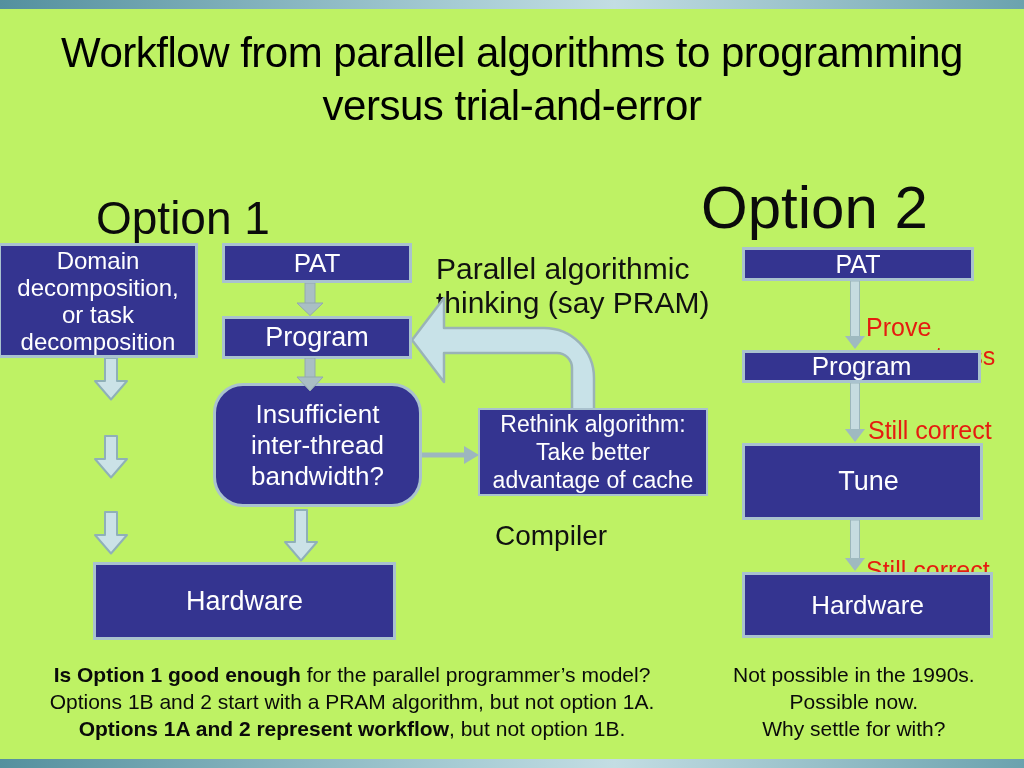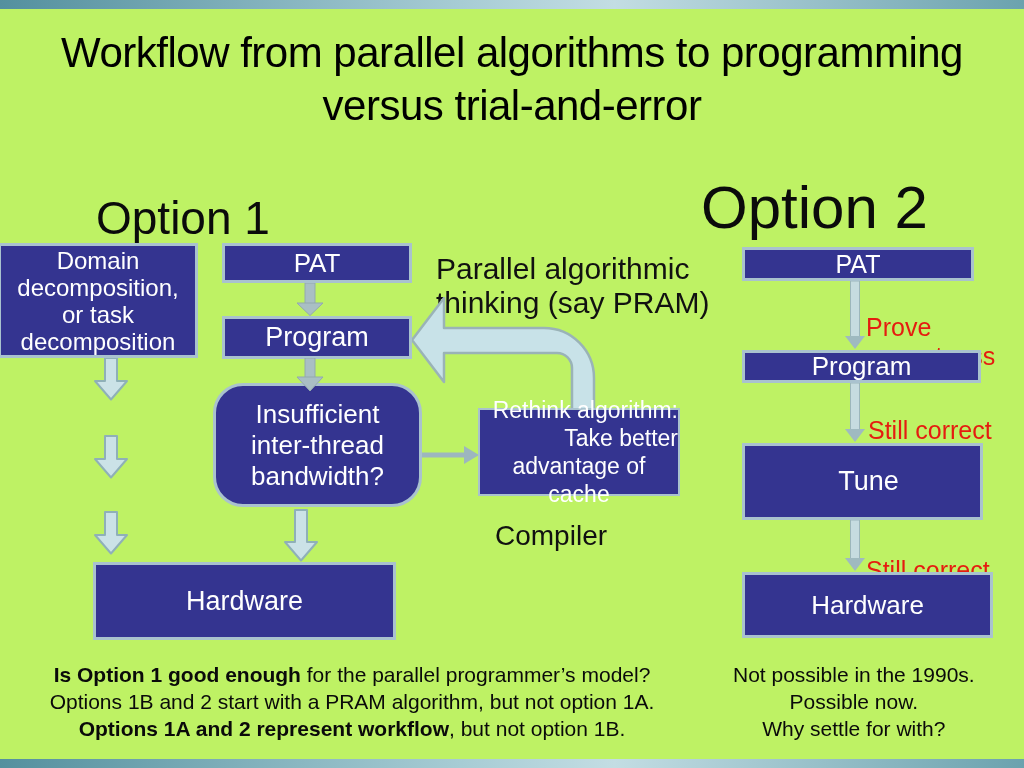--- a/index.html
+++ b/index.html
@@ -16,22 +16,22 @@
   #opt2-head{left:701px;top:182px;font-size:60px;}
   .box{position:absolute;box-sizing:border-box;background:#343490;border:3px solid #A9C2CE;
        color:#fff;display:flex;flex-direction:column;align-items:center;justify-content:center;
        text-align:center;z-index:3;}
   #domain-box{left:-2px;top:243px;width:200px;height:115px;font-size:24px;line-height:27px;}
   #pat1-box{left:222px;top:243px;width:190px;height:40px;font-size:26px;}
   #program1-box{left:222px;top:316px;width:190px;height:43px;font-size:27px;}
   #bottleneck-box{left:213px;top:383px;width:209px;height:124px;border-radius:30px;
                   font-size:26px;line-height:31px;z-index:4;}
   #hardware1-box{left:93px;top:562px;width:303px;height:78px;font-size:27px;}
-  #rethink-box{left:478px;top:408px;width:202px;height:88px;font-size:23px;line-height:28px;
-               border-width:2px;z-index:4;align-items:flex-end;}
+  #rethink-box{left:478px;top:408px;width:230px;height:88px;font-size:23px;line-height:28px;
+               border-width:2px;z-index:4;}
   #pat2-box{left:742px;top:247px;width:232px;height:34px;font-size:25px;}
   #program2-box{left:742px;top:350px;width:239px;height:33px;font-size:26px;}
   #tune-box{left:742px;top:443px;width:241px;height:77px;font-size:27px;padding-left:12px;}
   #hardware2-box{left:742px;top:572px;width:251px;height:66px;font-size:26px;}
   .note{position:absolute;color:#111;}
   #pram-note{left:436px;top:252px;font-size:30px;line-height:34px;}
   #compiler-note{left:495px;top:520px;font-size:28px;}
   .red-note{position:absolute;color:#E51C10;font-size:25px;line-height:29px;margin-top:24px;}
   #prove-note{left:866px;top:289px;width:150px;}
   #still1-note{left:868px;top:392px;}

